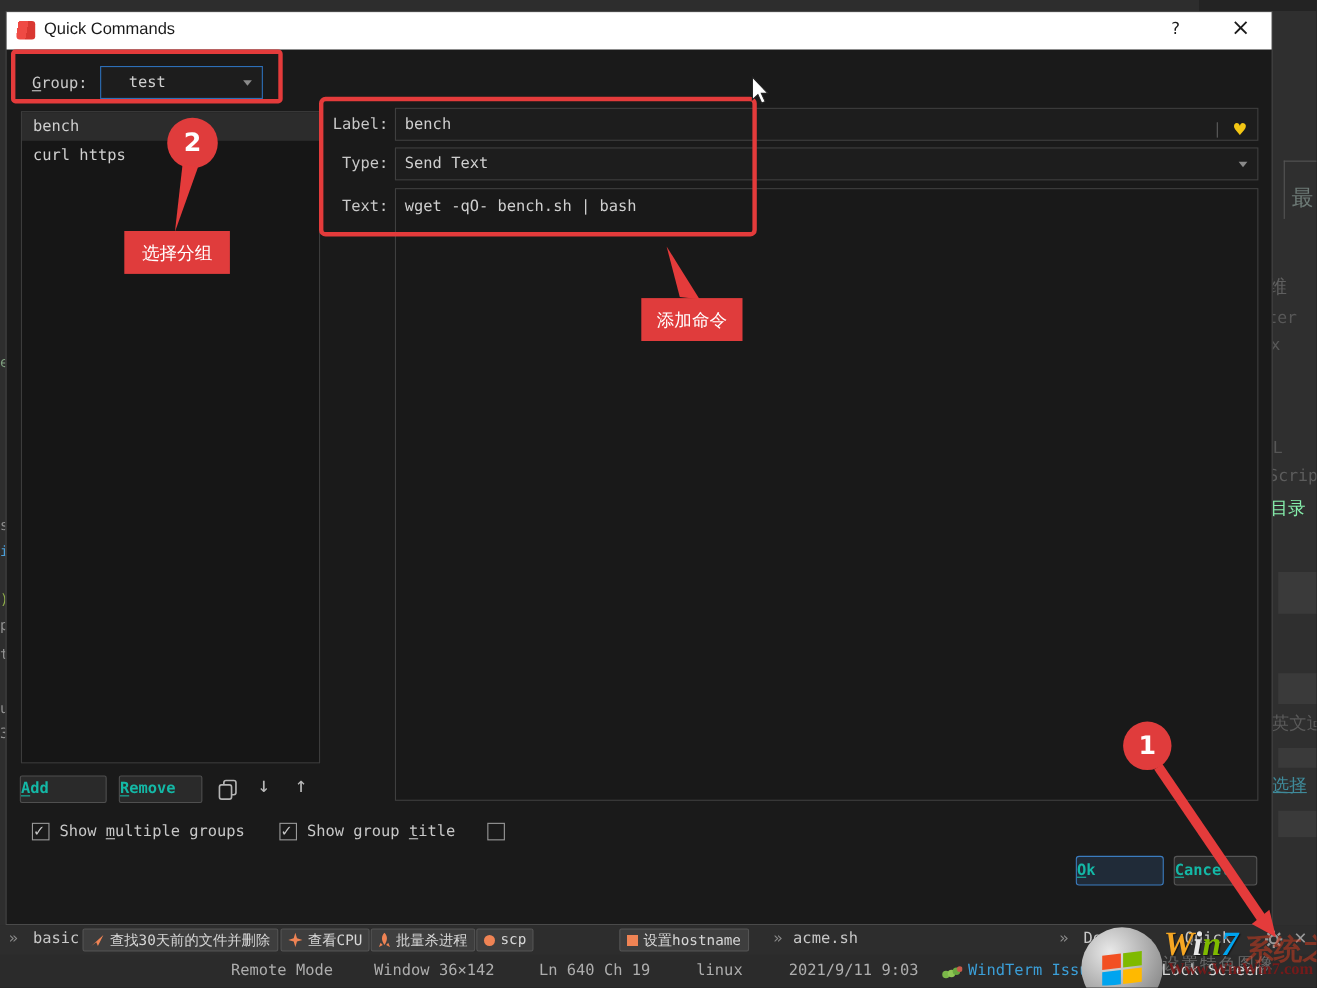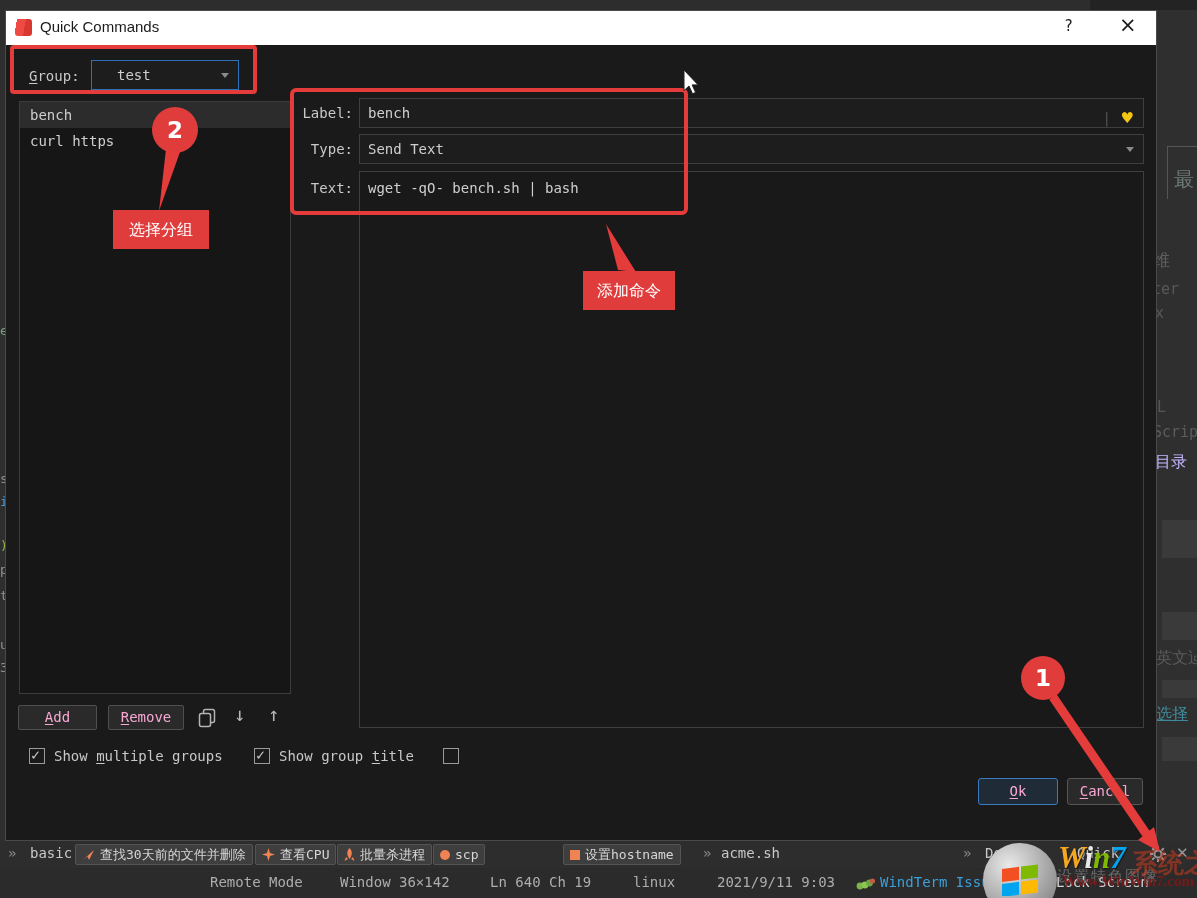--- a/index.html
+++ b/index.html
@@ -13,21 +13,21 @@
   .rbox{position:absolute;left:1162px;width:35px;background:#3a3a3a;z-index:1;}
   .rb1{top:520px;height:38px;} .rb2{top:612px;height:28px;} .rb3{top:680px;height:18px;} .rb4{top:737px;height:24px;}
   .rtabline{position:absolute;left:1167px;top:146px;width:30px;height:52px;border-left:1px solid #555;border-top:1px solid #555;z-index:1;}
   .frag{position:absolute;z-index:1;white-space:nowrap;}
   .fr0{left:1174px;top:166px;font-size:20px;color:#6d7a76;}
   .fr1{left:1153px;top:249px;font-size:17px;color:#5f5f5f;}
   .fr2{left:1152px;top:280px;font-size:15px;color:#585858;}
   .fr3{left:1155px;top:304px;font-size:15px;color:#585858;}
   .fr4{left:1157px;top:398px;font-size:15px;color:#565656;}
   .fr5{left:1153px;top:423px;font-size:15px;color:#5c5c5c;}
-  .fr6{left:1155px;top:452px;font-size:16px;color:#c4b5fd;}
+  .fr6{left:1155px;top:452px;font-size:16px;color:#86efac;}
   .fr7{left:1156px;top:648px;font-size:16px;color:#5a5a5a;}
   .fr8{left:1156px;top:704px;font-size:16px;color:#3f8a9a;text-decoration:underline;}
   .lfrag{position:absolute;left:0;width:5px;overflow:hidden;z-index:1;font-size:13px;color:#909090;}
   .fl0{top:323px;color:#7f9f7f;} .fl1{top:471px;} .fl2{top:494px;color:#4a9fd8;}
   .fl3{top:538px;color:#8fae4a;} .fl4{top:562px;} .fl5{top:588px;} .fl6{top:637px;} .fl7{top:660px;}
 
   
   .dialog{position:absolute;left:5px;top:10px;width:1152px;height:831px;background:#1a1a1a;
     border:1px solid #4a4a4a;box-sizing:border-box;z-index:2;}
   .titlebar{position:absolute;left:0;top:0;width:1150px;height:34px;background:#ffffff;}
@@ -56,21 +56,21 @@
   .cap1{top:92px;} .cap2{top:128px;} .cap3{top:167px;}
   .field{position:absolute;left:353px;width:785px;box-sizing:border-box;background:#1d1d1d;
     border:1px solid #3f3f3f;color:#cfcfcf;}
   .f-label{top:87px;height:30px;line-height:28px;padding-left:8px;}
   .f-type{top:123px;height:30px;line-height:28px;padding-left:8px;}
   .f-text{top:160px;height:557px;line-height:26px;padding:3px 0 0 8px;background:#191919;}
   .fav-sep{position:absolute;right:32px;top:5px;color:#555;}
   .fav-heart{position:absolute;right:9px;top:5px;color:#f3c614;font-size:15px;font-family:"DejaVu Sans",sans-serif;}
 
   .btn{position:absolute;box-sizing:border-box;background:#2a2a2a;border:1px solid #4f4f4f;
-    border-radius:2px;color:#f9a8d4;text-align:center;cursor:default;}
+    border-radius:2px;color:#14b8a6;cursor:default;font-weight:bold;}
   .btn-add{left:12px;top:694px;width:79px;height:25px;line-height:23px;}
   .btn-remove{left:102px;top:694px;width:76px;height:25px;line-height:23px;}
   .tool-copy{position:absolute;left:190px;top:696px;width:22px;height:22px;}
   .tool-down{position:absolute;left:228px;top:692px;font-size:19px;color:#b9b9b9;}
   .tool-up{position:absolute;left:262px;top:692px;font-size:19px;color:#b9b9b9;}
 
   .cbgroup{position:absolute;top:735px;display:flex;align-items:center;gap:9px;height:20px;}
   .cbg1{left:23px;} .cbg2{left:248px;} .cbg3{left:437px;}
   .cb{width:16px;height:16px;border:1px solid #9a9a9a;box-sizing:border-box;position:relative;background:transparent;}
   .cb.checked::after{content:"✓";position:absolute;left:1px;top:-3px;color:#c8c8c8;font-size:15px;}

